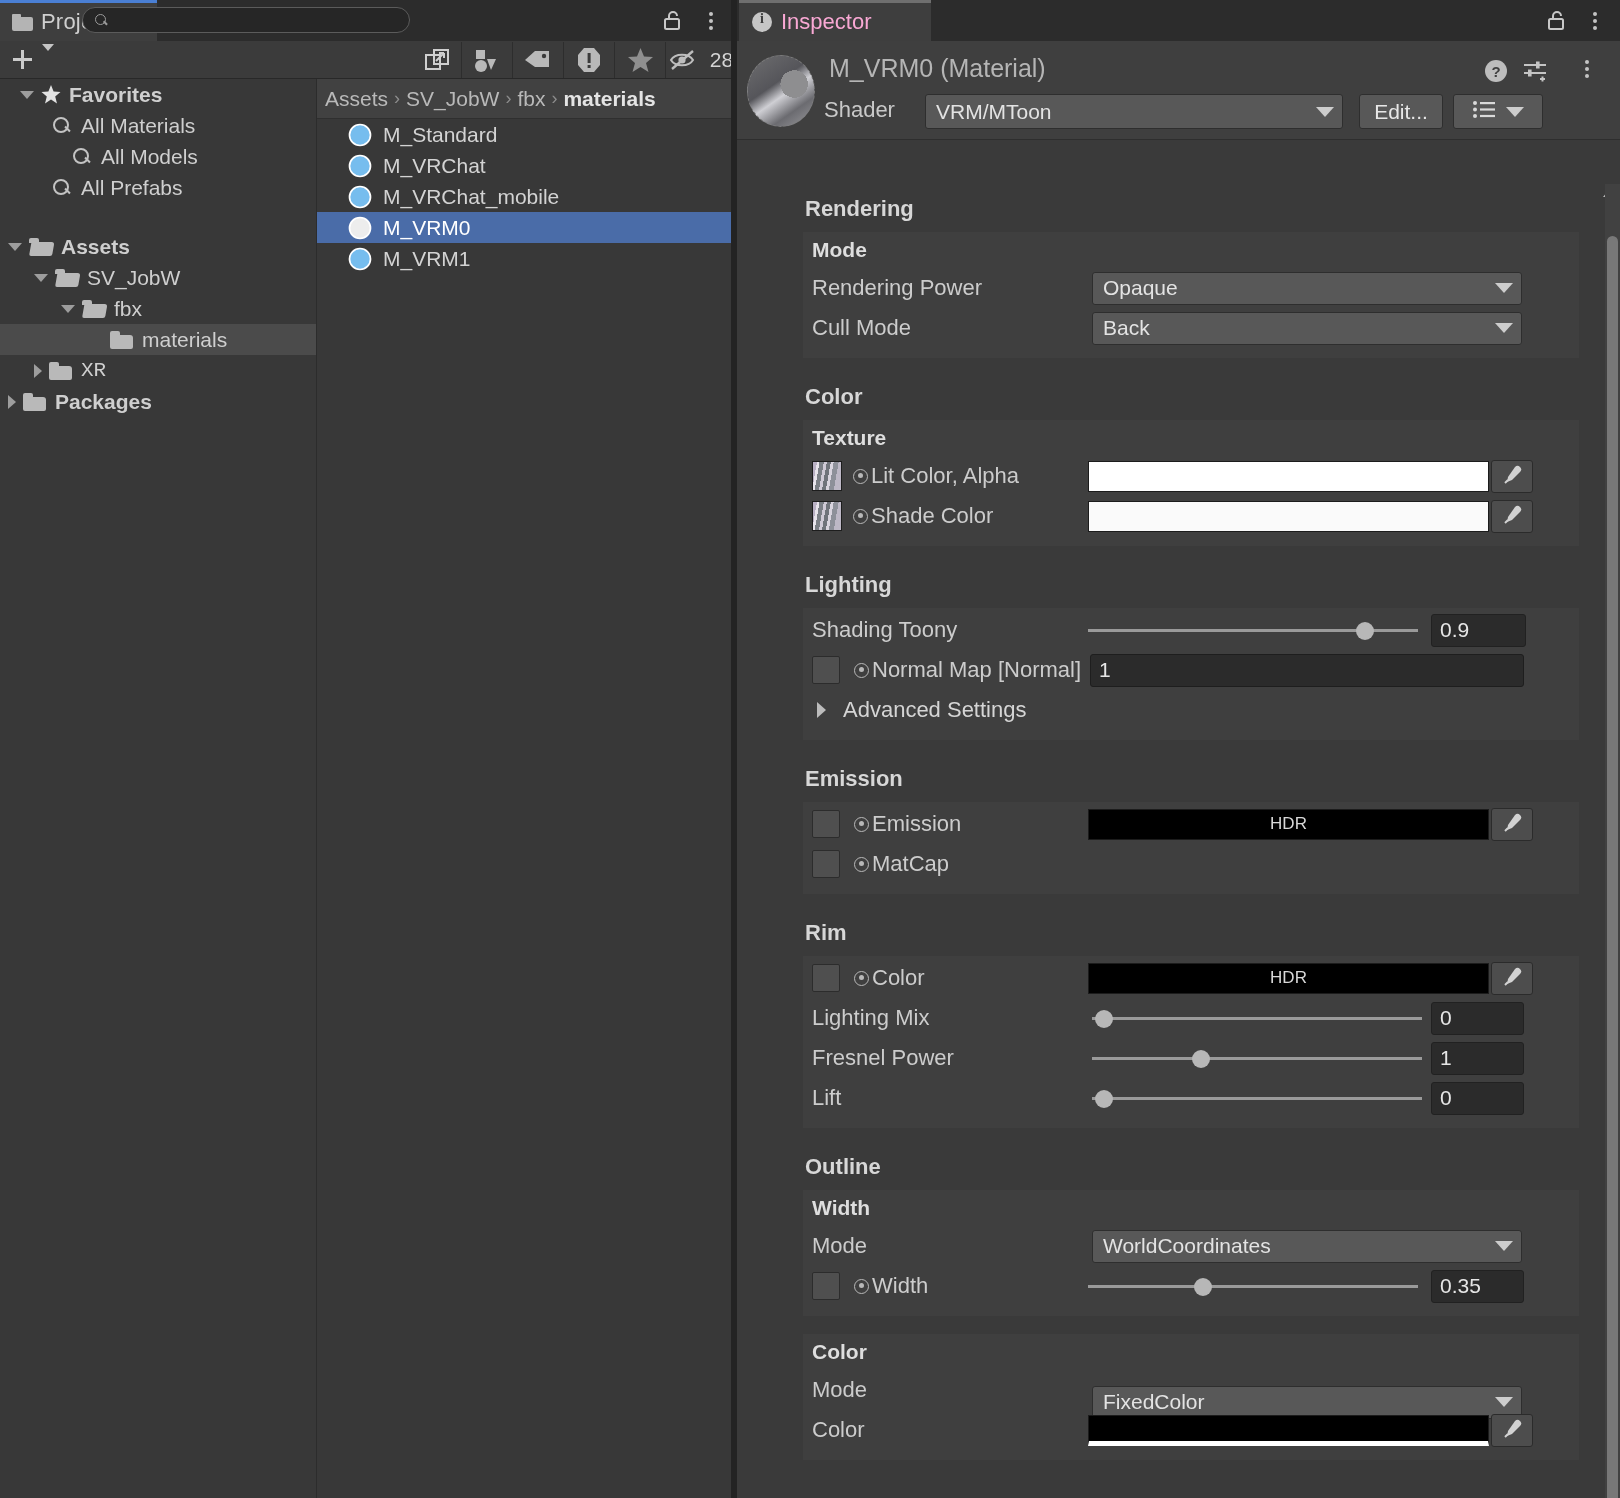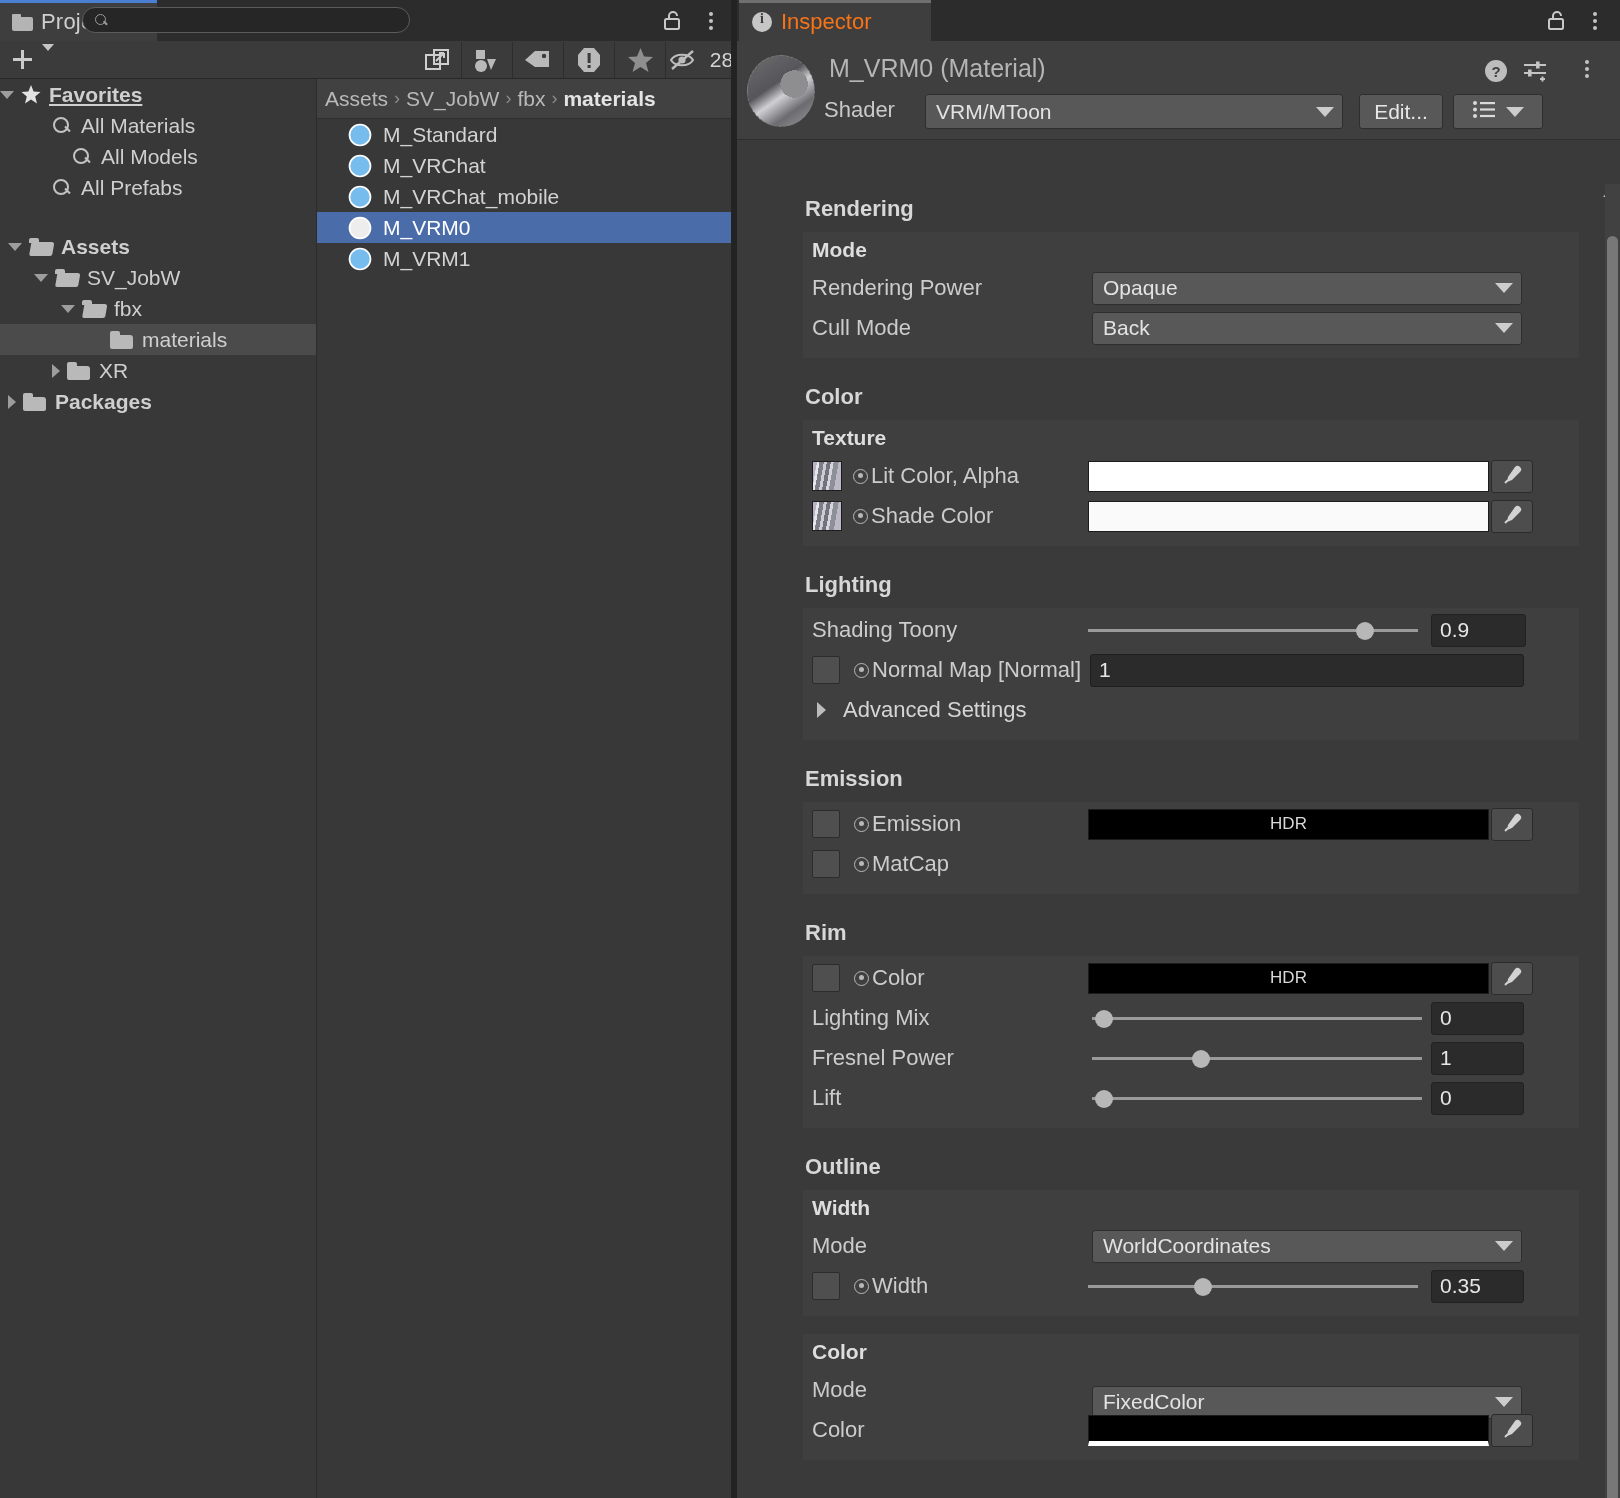--- a/index.html
+++ b/index.html
@@ -146,21 +146,21 @@
   .vsplit { position: absolute; left: 316px; top: 79px; width: 1px; height: 1419px; background: #2c2c2c; }
   .panel-divider { position: absolute; left: 731px; top: 0; width: 6px; height: 1498px; background: #232323; }
 
   
   .inspector { position: absolute; left: 737px; top: 0; width: 883px; height: 1498px; background: #3a3a3a; }
   .insp-tabbar { position: absolute; left:0; top:0; width: 883px; height: 41px; background: #2c2c2c; }
   .insp-tab {
     position:absolute; left: 2px; top: 0; width: 192px; height: 41px; background: #3e3e3e;
     border-top: 3px solid #6f6f6f; display:flex; align-items:center; gap: 9px; padding-left: 13px;
   }
-  .insp-tab-label { color: #f97316; font-size: 22px; }
+  .insp-tab-label { color: #f9a8d4; font-size: 22px; }
   .info-ic { width: 20px; height: 20px; border-radius: 50%; background:#c6c6c6; position: relative; }
   .info-ic::after {
     content:"i"; position:absolute; left:0; right:0; top:-1px; text-align:center;
     color:#3e3e3e; font-size:14px; font-weight:bold; font-family:"Liberation Serif", serif;
   }
 
   .insp-body { position: absolute; left: 0; top: 41px; width: 883px; height: 1457px; background: #3a3a3a; }
   .mat-head { position: relative; height: 99px; background: #3f3f3f; border-bottom: 1px solid #2e2e2e; }
   .mat-preview {
     position: absolute; left: 10px; top: 14px; width: 68px; height: 72px; border-radius: 50%;
@@ -320,21 +320,21 @@
     <div class="tb-icon" style="left:666px;width:70px;">
       <svg width="30" height="24" viewBox="0 0 30 24">
         <path d="M2 12 C6 5, 20 5, 24 12 C20 19, 6 19, 2 12 Z" fill="none" stroke="#bdbdbd" stroke-width="2"></path>
         <circle cx="13" cy="12" r="3.6" fill="#bdbdbd"></circle>
         <path d="M3 21 L24 3" stroke="#bdbdbd" stroke-width="2.4"></path>
       </svg>
       <span class="hidden-count">28</span>
     </div>
 
     <div class="tree">
-      <div class="tree-row" style="padding-left:0;text-decoration:underline;">
+      <div class="tree-row" style="padding-left:20px;">
         <span class="tw"></span>
         <span class="star-ic">
           <svg width="20" height="19" viewBox="0 0 20 19">
               <path d="M10 0 L12.6 6.5 L19.5 7 L14.2 11.4 L16 18.5 L10 14.6 L4 18.5 L5.8 11.4 L0.5 7 L7.4 6.5 Z" fill="#e3e3e3"></path>
             </svg>
         </span>
         <span class="bold">Favorites</span>
       </div>
       <div class="tree-row" style="padding-left:52px;">
         <span class="mag-ic"></span>
@@ -363,21 +363,21 @@
       </div>
       <div class="tree-row" style="padding-left:61px;">
         <span class="tw"></span>
         <span class="fo open"></span>
         <span>fbx</span>
       </div>
       <div class="tree-row sel" style="padding-left:110px;">
         <span class="fo"></span>
         <span>materials</span>
       </div>
-      <div class="tree-row" style="padding-left:52px;">
+      <div class="tree-row" style="padding-left:34px;font-family:Liberation Mono, monospace;">
         <span class="tw closed"></span>
         <span class="fo"></span>
         <span>XR</span>
       </div>
       <div class="tree-row" style="padding-left:8px;">
         <span class="tw closed"></span>
         <span class="fo"></span>
         <span class="bold">Packages</span>
       </div>
     </div>

